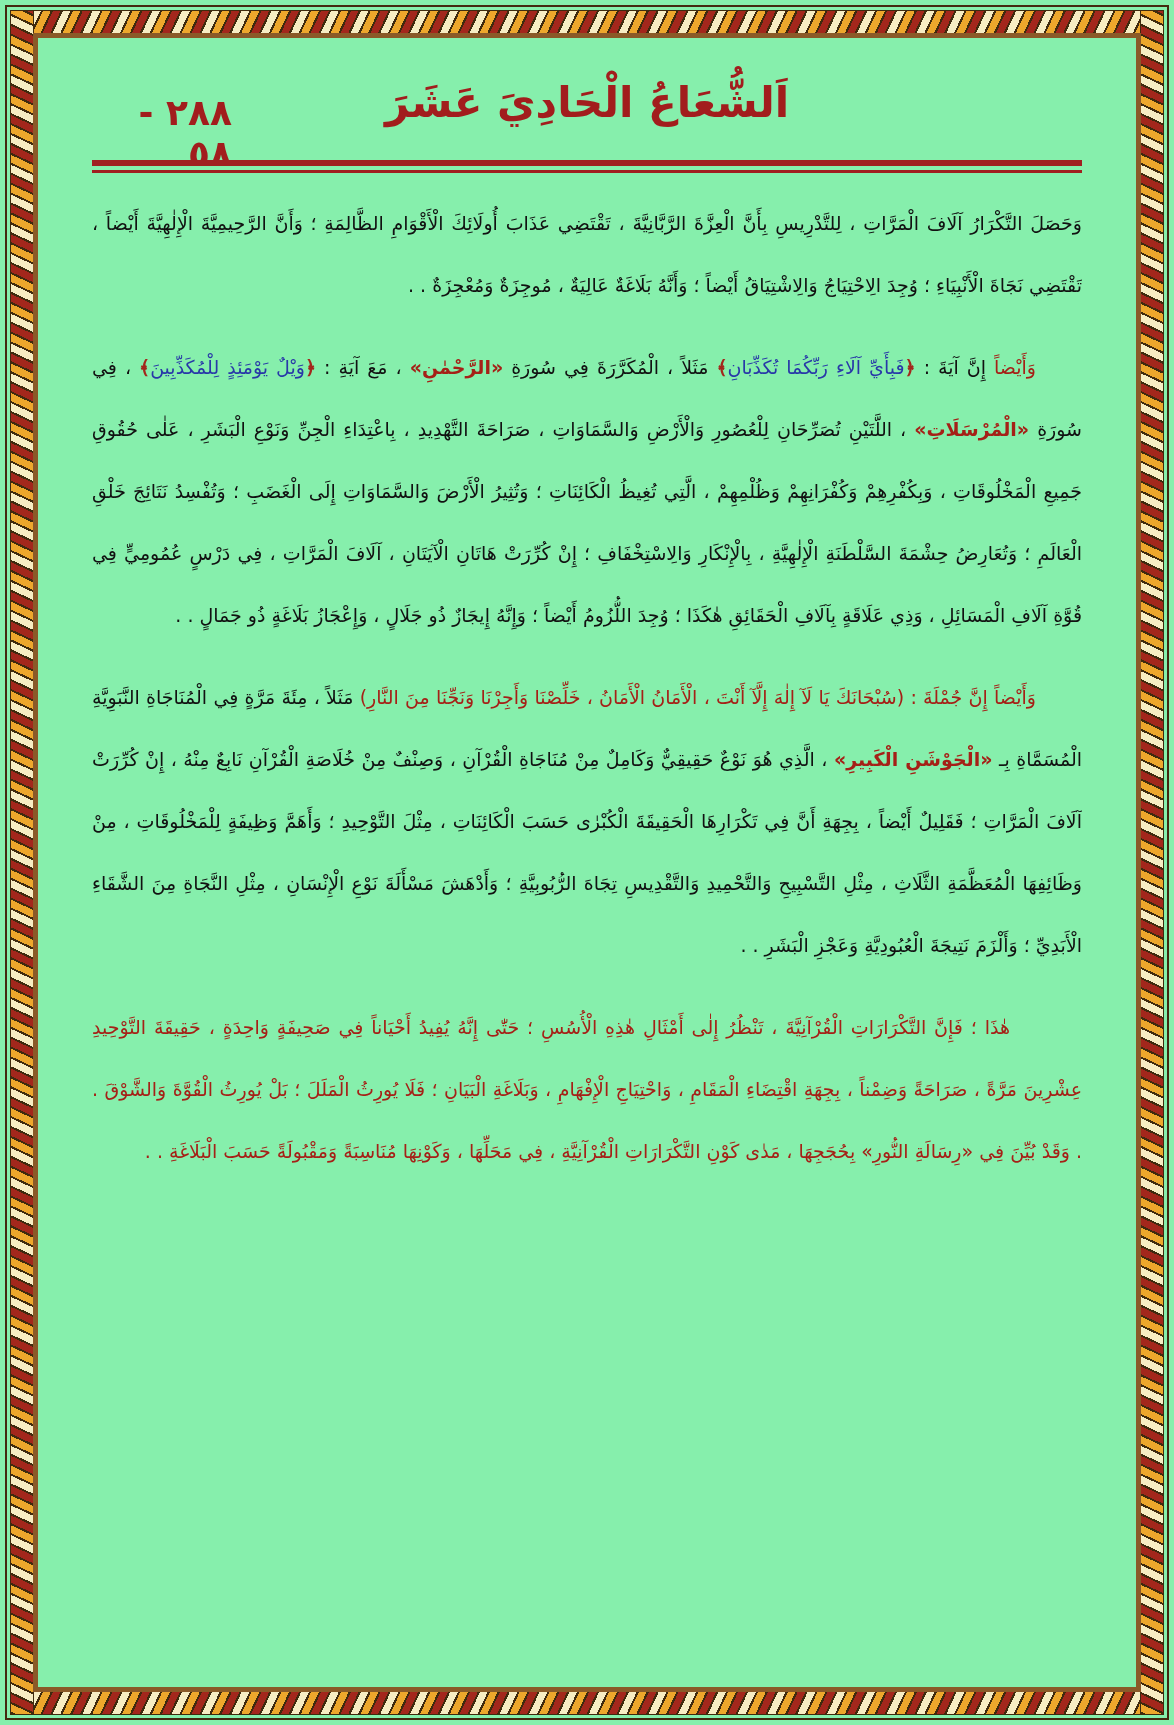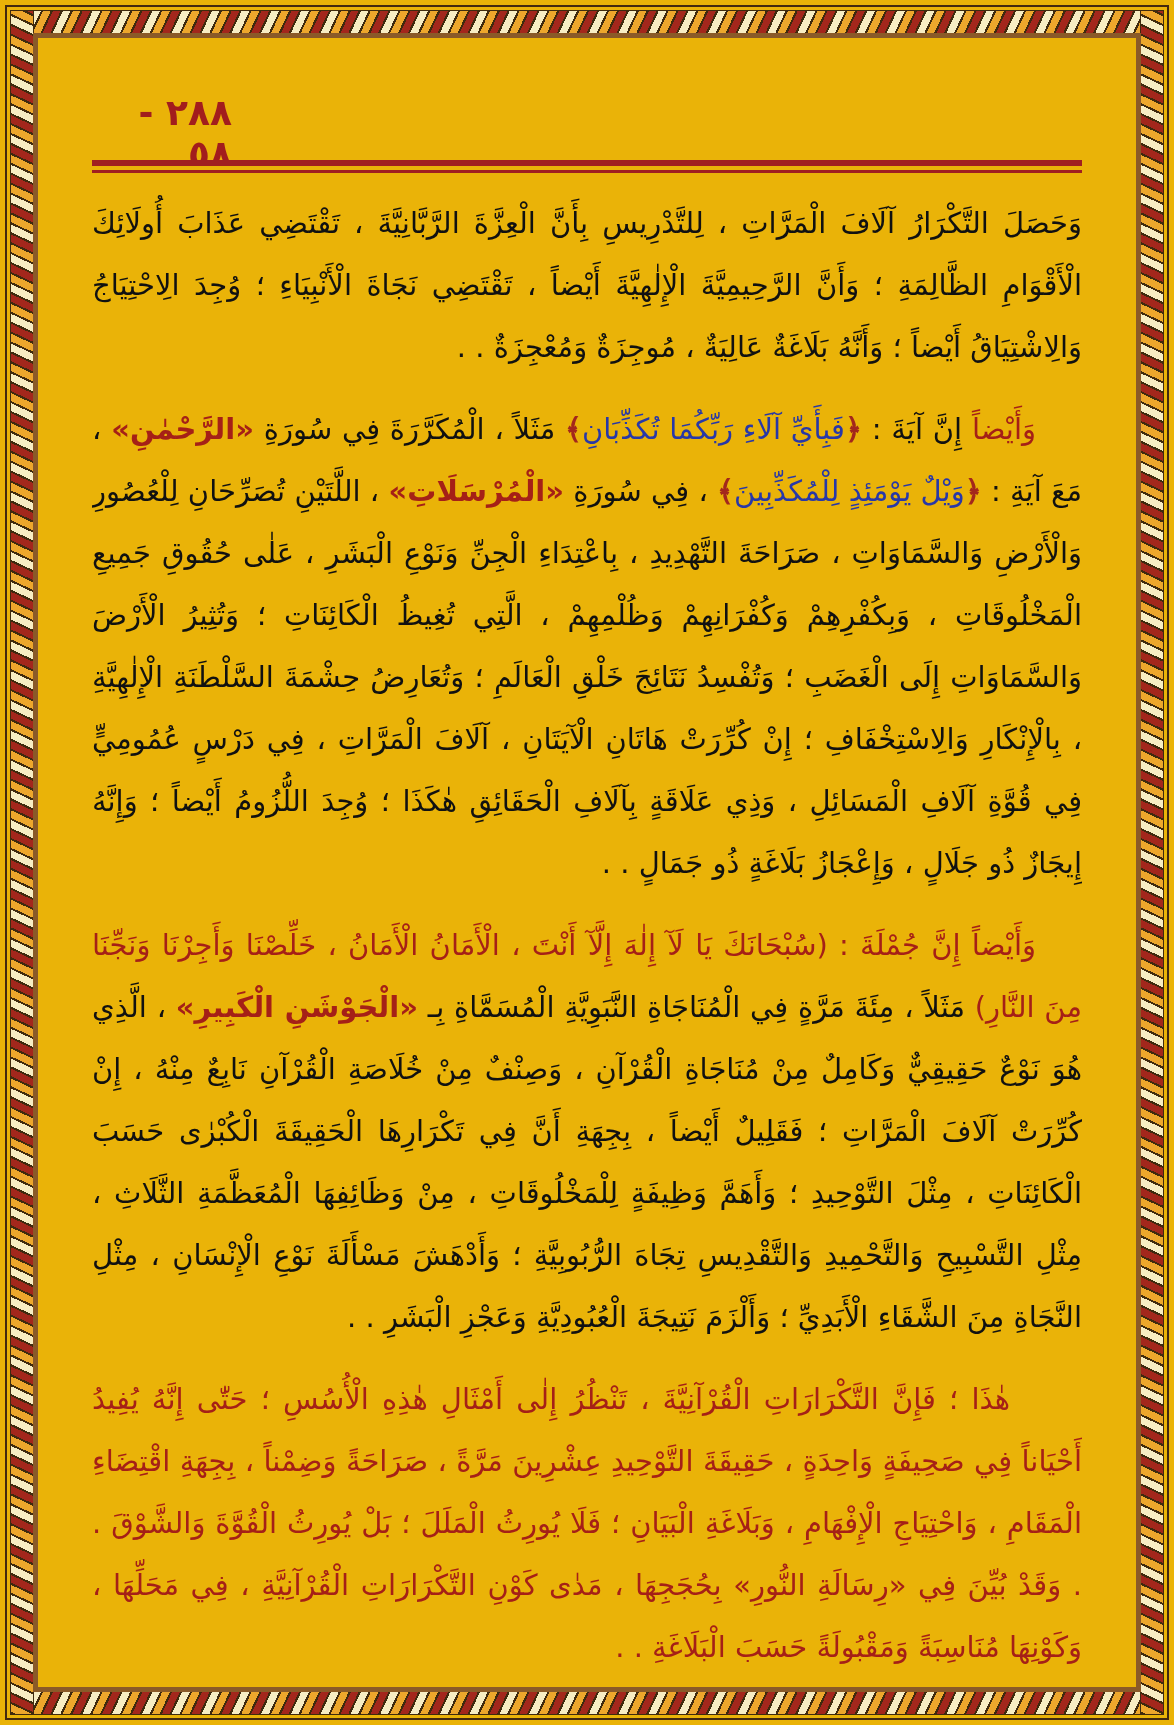--- a/index.html
+++ b/index.html
@@ -1,18 +1,18 @@
 <!DOCTYPE html>
 <html lang="ar" dir="rtl"><head>
 <meta charset="utf-8">
 <style>
   html,body { margin:0; padding:0; background:#ffffff; }
   .page {
     position:relative; width:1174px; height:1725px;
-    background:#eab308; overflow:hidden;
+    background:#86efac; overflow:hidden;
     font-family:"DejaVu Sans", sans-serif;
   }
   
   .frame-outer { position:absolute; inset:5px; border:2px solid #43290f; pointer-events:none; }
   .band { position:absolute; background-color:#f7edc3; }
   .band.h {
     height:22px; left:10px; right:10px;
     background:repeating-linear-gradient(115deg,
       #3f2a0e 0 2px, #eda72c 2px 9px, #3f2a0e 9px 11px,
       #a3271c 11px 18px, #3f2a0e 18px 20px, #f7edc3 20px 27px);
@@ -44,21 +44,21 @@
   }
   .double-rule {
     position:absolute; top:160px; left:92px; right:92px; height:4px;
     border-top:6px solid #a02020; border-bottom:3px solid #a02020;
   }
 
   
   .content {
     position:absolute; top:192px; left:92px; right:92px; bottom:60px;
     direction:rtl; text-align:justify; overflow:hidden;
-    font-size:29px; line-height:62px; color:#111;
+    font-size:19px; line-height:62px; color:#111;
   }
   .content p { margin:0 0 20px 0; }
   .content p.indent  { text-indent:46px; }
   .content p.indent2 { text-indent:72px; }
   .run-black   { color:#111111; }
   .run-red     { color:#a52017; }
   .run-redbold { color:#a52017; font-weight:bold;margin-top:36px; }
   .run-blue    { color:#2838a8; font-weight:normal; }
   .run-bracket { color:#a3271c; font-weight:bold; }
 </style>
@@ -69,20 +69,21 @@
 
   <div class="frame-outer"></div>
   <div class="band h top"></div>
   <div class="band h bottom"></div>
   <div class="band v left"></div>
   <div class="band v right"></div>
   <div class="frame-inner"></div>
 
   <div class="header">
     <div class="page-number">٢٨٨ - ٥٨</div>
+    <div class="page-title">اَلشُّعَاعُ الْحَادِيَ عَشَرَ</div>
   </div>
   <div class="double-rule"></div>
 
   <div class="content">
       <p><span class="run-black">وَحَصَلَ التَّكْرَارُ آلَافَ الْمَرَّاتِ ، لِلتَّدْرِيسِ بِأَنَّ الْعِزَّةَ الرَّبَّانِيَّةَ ، تَقْتَضِي عَذَابَ أُولَائِكَ الْأَقْوَامِ الظَّالِمَةِ ؛ وَأَنَّ الرَّحِيمِيَّةَ الْإِلٰهِيَّةَ أَيْضاً ، تَقْتَضِي نَجَاةَ الْأَنْبِيَاءِ ؛ وُجِدَ الِاحْتِيَاجُ وَالِاشْتِيَاقُ أَيْضاً ؛ وَأَنَّهُ بَلَاغَةٌ عَالِيَةٌ ، مُوجِزَةٌ وَمُعْجِزَةٌ . .</span></p>
       <p class="indent"><span class="run-red">وَأَيْضاً</span><span class="run-black"> إِنَّ آيَةَ : </span><span class="run-bracket">﴿</span><span class="run-blue">فَبِأَيِّ آلَاءِ رَبِّكُمَا تُكَذِّبَانِ</span><span class="run-bracket">﴾</span><span class="run-black"> مَثَلاً ، الْمُكَرَّرَةَ فِي سُورَةِ </span><span class="run-redbold">«الرَّحْمٰنِ»</span><span class="run-black"> ، مَعَ آيَةِ : </span><span class="run-bracket">﴿</span><span class="run-blue">وَيْلٌ يَوْمَئِذٍ لِلْمُكَذِّبِينَ</span><span class="run-bracket">﴾</span><span class="run-black"> ، فِي سُورَةِ </span><span class="run-redbold">«الْمُرْسَلَاتِ»</span><span class="run-black"> ، اللَّتَيْنِ تُصَرِّحَانِ لِلْعُصُورِ وَالْأَرْضِ وَالسَّمَاوَاتِ ، صَرَاحَةَ التَّهْدِيدِ ، بِاعْتِدَاءِ الْجِنِّ وَنَوْعِ الْبَشَرِ ، عَلٰى حُقُوقِ جَمِيعِ الْمَخْلُوقَاتِ ، وَبِكُفْرِهِمْ وَكُفْرَانِهِمْ وَظُلْمِهِمْ ، الَّتِي تُغِيظُ الْكَائِنَاتِ ؛ وَتُثِيرُ الْأَرْضَ وَالسَّمَاوَاتِ إِلَى الْغَضَبِ ؛ وَتُفْسِدُ نَتَائِجَ خَلْقِ الْعَالَمِ ؛ وَتُعَارِضُ حِشْمَةَ السَّلْطَنَةِ الْإِلٰهِيَّةِ ، بِالْإِنْكَارِ وَالِاسْتِخْفَافِ ؛ إِنْ كُرِّرَتْ هَاتَانِ الْآيَتَانِ ، آلَافَ الْمَرَّاتِ ، فِي دَرْسٍ عُمُومِيٍّ فِي قُوَّةِ آلَافِ الْمَسَائِلِ ، وَذِي عَلَاقَةٍ بِآلَافِ الْحَقَائِقِ هٰكَذَا ؛ وُجِدَ اللُّزُومُ أَيْضاً ؛ وَإِنَّهُ إِيجَازٌ ذُو جَلَالٍ ، وَإِعْجَازُ بَلَاغَةٍ ذُو جَمَالٍ . .</span></p>
       <p class="indent"><span class="run-red">وَأَيْضاً إِنَّ جُمْلَةَ : (سُبْحَانَكَ يَا لَآ إِلٰهَ إِلَّآ أَنْتَ ، الْأَمَانُ الْأَمَانُ ، خَلِّصْنَا وَأَجِرْنَا وَنَجِّنَا مِنَ النَّارِ)</span><span class="run-black"> مَثَلاً ، مِئَةَ مَرَّةٍ فِي الْمُنَاجَاةِ النَّبَوِيَّةِ الْمُسَمَّاةِ بِـ </span><span class="run-redbold">«الْجَوْشَنِ الْكَبِيرِ»</span><span class="run-black"> ، الَّذِي هُوَ نَوْعٌ حَقِيقِيٌّ وَكَامِلٌ مِنْ مُنَاجَاةِ الْقُرْآنِ ، وَصِنْفٌ مِنْ خُلَاصَةِ الْقُرْآنِ نَابِعٌ مِنْهُ ، إِنْ كُرِّرَتْ آلَافَ الْمَرَّاتِ ؛ فَقَلِيلٌ أَيْضاً ، بِجِهَةِ أَنَّ فِي تَكْرَارِهَا الْحَقِيقَةَ الْكُبْرٰى حَسَبَ الْكَائِنَاتِ ، مِثْلَ التَّوْحِيدِ ؛ وَأَهَمَّ وَظِيفَةٍ لِلْمَخْلُوقَاتِ ، مِنْ وَظَائِفِهَا الْمُعَظَّمَةِ الثَّلَاثِ ، مِثْلِ التَّسْبِيحِ وَالتَّحْمِيدِ وَالتَّقْدِيسِ تِجَاهَ الرُّبُوبِيَّةِ ؛ وَأَدْهَشَ مَسْأَلَةَ نَوْعِ الْإِنْسَانِ ، مِثْلِ النَّجَاةِ مِنَ الشَّقَاءِ الْأَبَدِيِّ ؛ وَأَلْزَمَ نَتِيجَةَ الْعُبُودِيَّةِ وَعَجْزِ الْبَشَرِ . .</span></p>
       <p class="indent2"><span class="run-red">هٰذَا ؛ فَإِنَّ التَّكْرَارَاتِ الْقُرْآنِيَّةَ ، تَنْظُرُ إِلٰى أَمْثَالِ هٰذِهِ الْأُسُسِ ؛ حَتّٰى إِنَّهُ يُفِيدُ أَحْيَاناً فِي صَحِيفَةٍ وَاحِدَةٍ ، حَقِيقَةَ التَّوْحِيدِ عِشْرِينَ مَرَّةً ، صَرَاحَةً وَضِمْناً ، بِجِهَةِ اقْتِضَاءِ الْمَقَامِ ، وَاحْتِيَاجِ الْإِفْهَامِ ، وَبَلَاغَةِ الْبَيَانِ ؛ فَلَا يُورِثُ الْمَلَلَ ؛ بَلْ يُورِثُ الْقُوَّةَ وَالشَّوْقَ . . وَقَدْ بُيِّنَ فِي «رِسَالَةِ النُّورِ» بِحُجَجِهَا ، مَدٰى كَوْنِ التَّكْرَارَاتِ الْقُرْآنِيَّةِ ، فِي مَحَلِّهَا ، وَكَوْنِهَا مُنَاسِبَةً وَمَقْبُولَةً حَسَبَ الْبَلَاغَةِ . .</span></p>
     </div>
 

